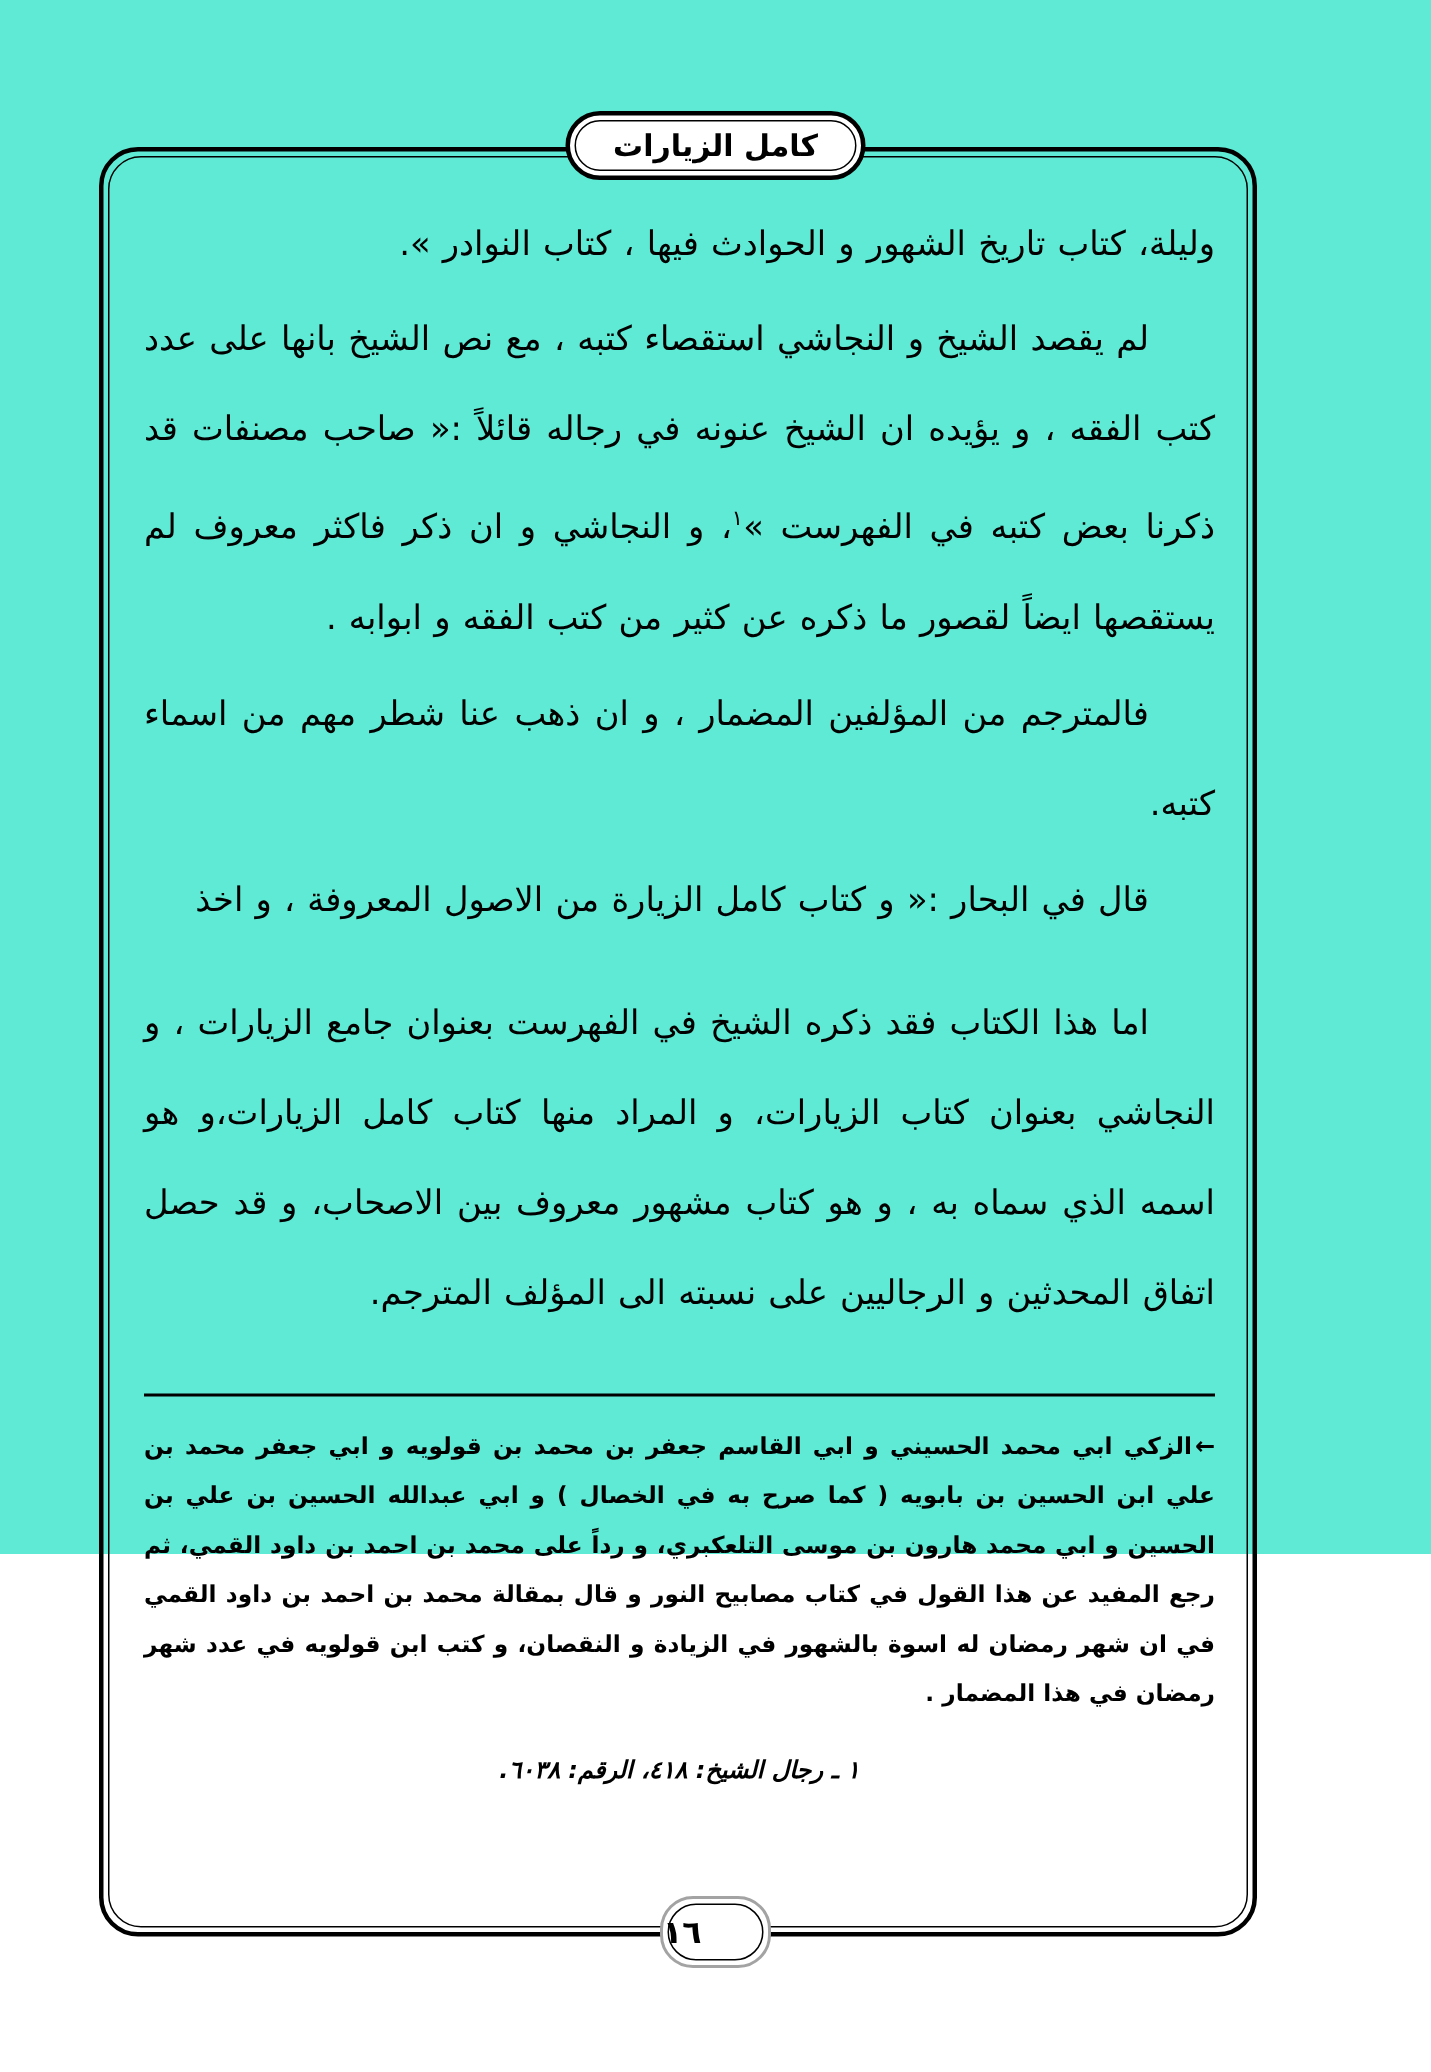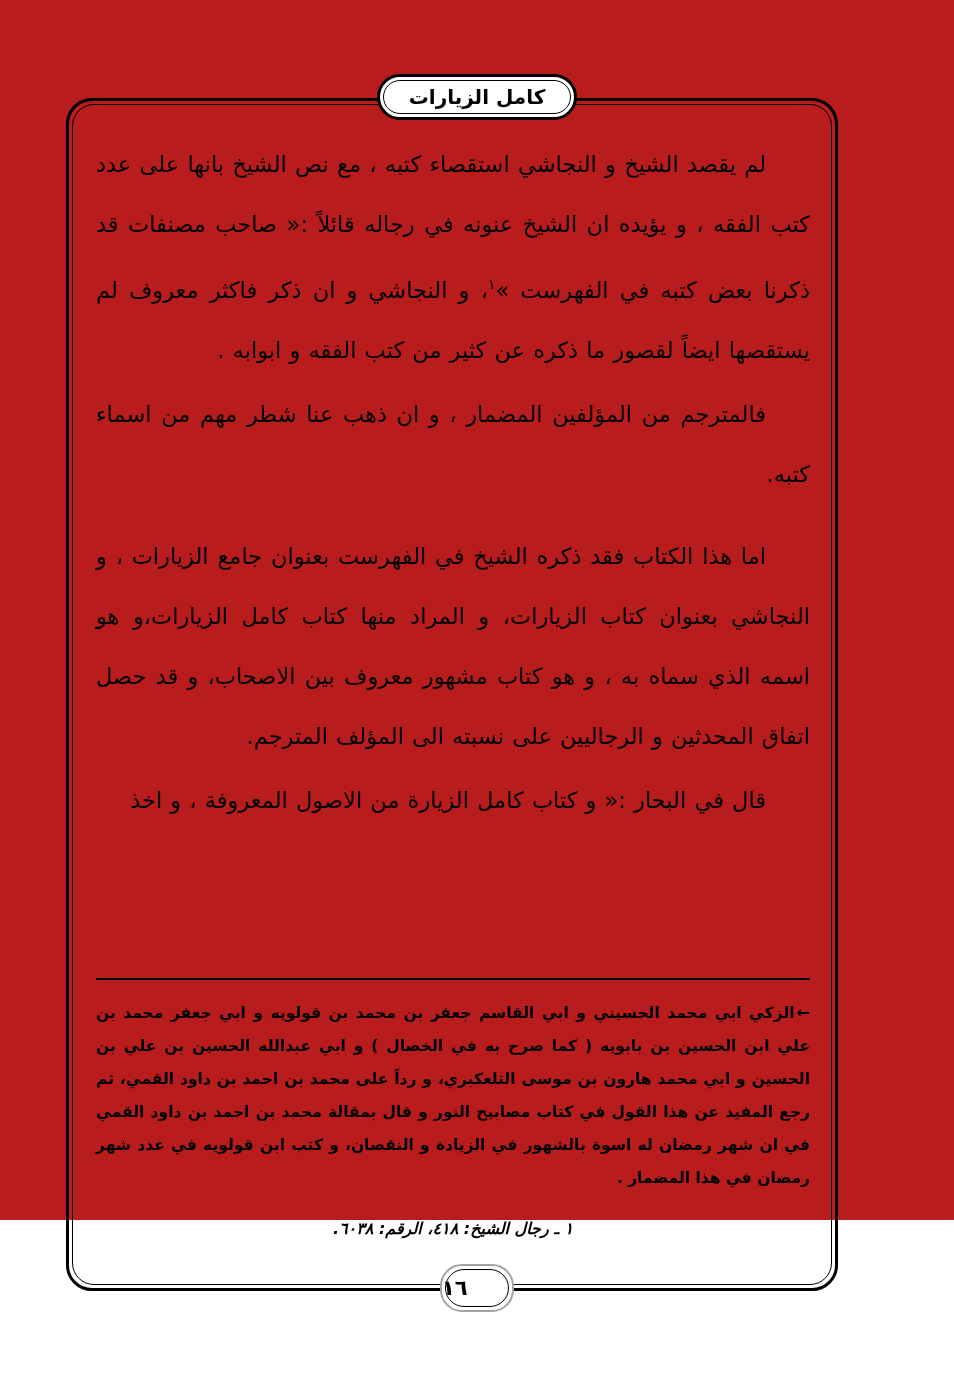--- a/index.html
+++ b/index.html
@@ -15,22 +15,22 @@
     font-family: "DejaVu Sans", "Liberation Sans", sans-serif;
     color: #000000;
     overflow: hidden;
   }
 
   
   .page-sheet {
     position: absolute;
     left: 0; top: 0;
     width: 954px;
-    height: 1220px;
-    background: #b91c1c;
+    height: 1036px;
+    background: #5eead4;
   }
 
   
   .page-frame-outer {
     position: absolute;
     left: 66px;
     top: 98px;
     width: 772px;
     height: 1193px;
     border: 3px solid #000000;
@@ -153,21 +153,21 @@
   .fn-marker {
     font-size: 14px;
     vertical-align: super;
     font-weight: normal;
   }
 
   
   .footnote-region {
     position: absolute;
     left: 96px;
-    top: 978px;
+    top: 929px;
     width: 714px;
   }
   .footnote-rule {
     width: 100%;
     height: 0;
     border-top: 2.5px solid #000000;
     margin: 0 0 16px 0;
   }
   .footnote-par {
     font-size: 15.5px;
@@ -200,28 +200,29 @@
   <div class="page-frame-inner"></div>
 
   <div class="header-badge">
     <div class="header-badge-inner"></div>
     <span class="header-badge-text">كامل الزيارات</span>
   </div>
 
   <div class="content-column">
     <div class="body-region">
 
+      <p class="body-par tight">وليلة، كتاب تاريخ الشهور و الحوادث فيها ، كتاب النوادر ».</p>
 
       <p class="body-par indent"><span>لم يقصد الشيخ و النجاشي استقصاء كتبه ، مع نص الشيخ بانها على عدد كتب الفقه ، و يؤيده ان الشيخ عنونه في رجاله قائلاً :« صاحب مصنفات قد ذكرنا بعض كتبه في الفهرست »</span><span class="fn-marker">١</span><span>، و النجاشي و ان ذكر فاكثر معروف لم يستقصها ايضاً لقصور ما ذكره عن كثير من كتب الفقه و ابوابه .</span></p>
 
       <p class="body-par indent">فالمترجم من المؤلفين المضمار ، و ان ذهب عنا شطر مهم من اسماء كتبه.</p>
 
+      <p class="body-par indent">قال في البحار :« و كتاب كامل الزيارة من الاصول المعروفة ، و اخذ</p>
+
       <p class="body-par indent gap-above">اما هذا الكتاب فقد ذكره الشيخ في الفهرست بعنوان جامع الزيارات ، و النجاشي بعنوان كتاب الزيارات، و المراد منها كتاب كامل الزيارات،و هو اسمه الذي سماه به ، و هو كتاب مشهور معروف بين الاصحاب، و قد حصل اتفاق المحدثين و الرجاليين على نسبته الى المؤلف المترجم.</p>
-
-      <p class="body-par indent">قال في البحار :« و كتاب كامل الزيارة من الاصول المعروفة ، و اخذ</p>
 
     </div>
   </div>
 
   <div class="footnote-region">
     <div class="footnote-rule"></div>
 
     <p class="footnote-par"><span class="cont-arrow">←</span><span>الزكي ابي محمد الحسيني و ابي القاسم جعفر بن محمد بن قولويه و ابي جعفر محمد بن علي ابن الحسين بن بابويه ( كما صرح به في الخصال ) و ابي عبدالله الحسين بن علي بن الحسين و ابي محمد هارون بن موسى التلعكبري، و رداً على محمد بن احمد بن داود القمي، ثم رجع المفيد عن هذا القول في كتاب مصابيح النور و قال بمقالة محمد بن احمد بن داود القمي في ان شهر رمضان له اسوة بالشهور في الزيادة و النقصان، و كتب ابن قولويه في عدد شهر رمضان في هذا المضمار .</span></p>
 
     <p class="footnote-cite">١ ـ رجال الشيخ: ٤١٨، الرقم: ٦٠٣٨.</p>

